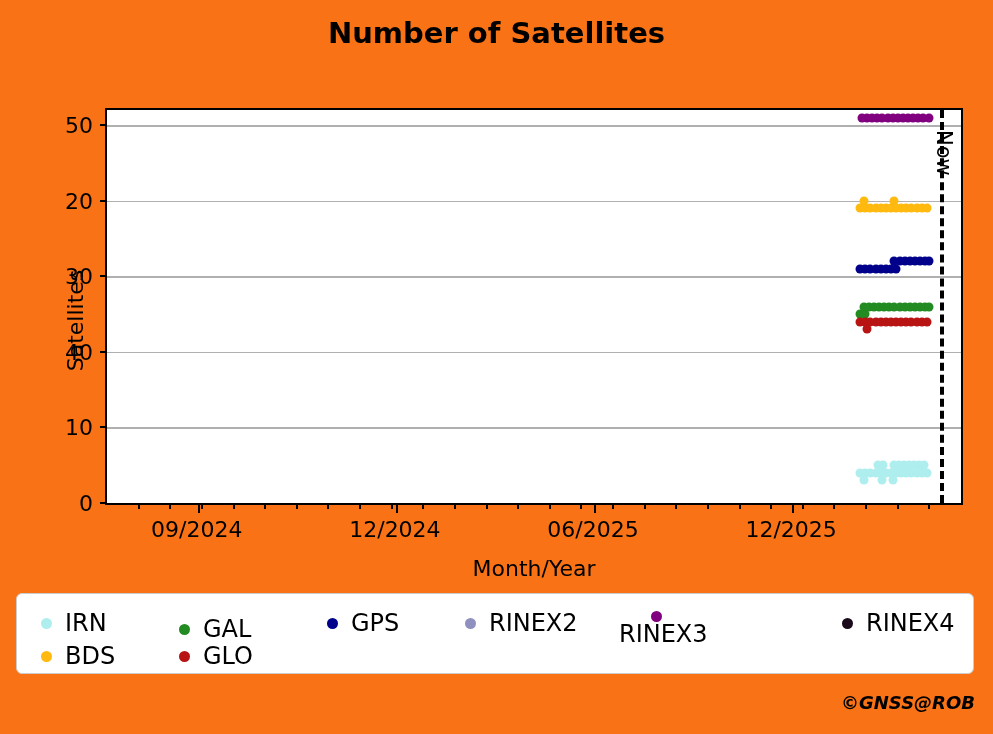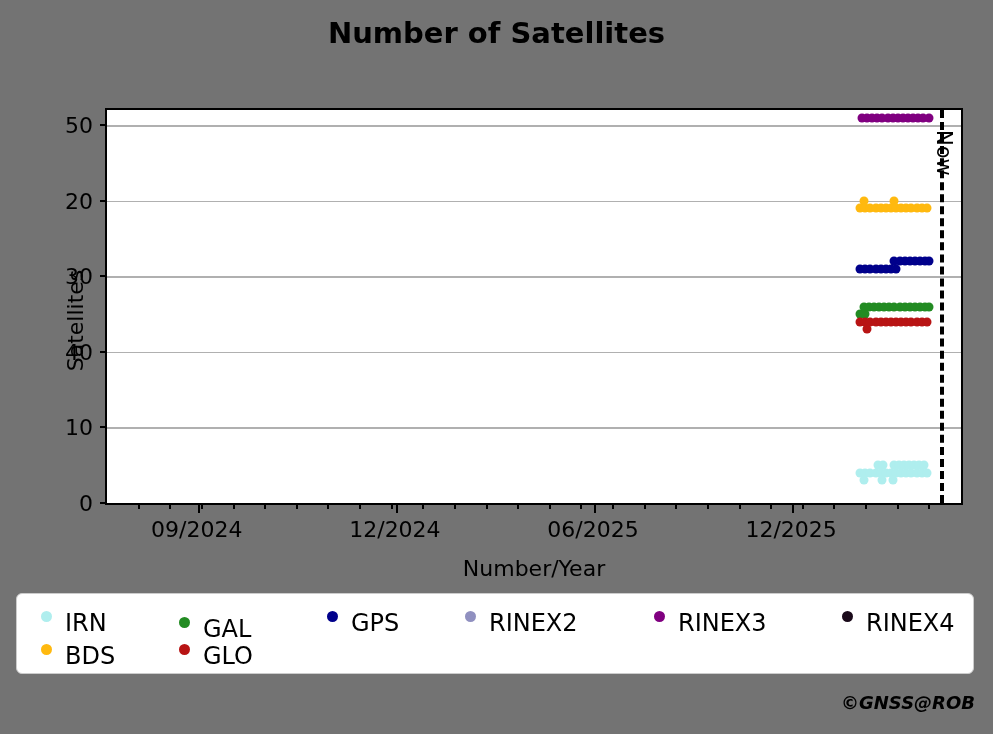--- a/index.html
+++ b/index.html
@@ -8,21 +8,21 @@
     background: #ffffff;
   }
   body {
     font-family: "DejaVu Sans", sans-serif;
     color: #000000;
   }
   #page {
     position: relative;
     width: 993px;
     height: 734px;
-    background: #737373;
+    background: #f97316;
     overflow: hidden;
   }
 
   
   #title {
     position: absolute;
     left: 0; top: 16px;
     width: 993px;
     text-align: center;
     font-size: 29px;
@@ -144,20 +144,21 @@
     width: 958px;
     height: 81px;
     box-sizing: border-box;
     border: 1.6px solid #cccccc;
     border-radius: 6px;
     background: #ffffff;
   }
   .legend-item {
     position: absolute;
     display: flex;
+    align-items: center;
     white-space: nowrap;
   }
   .legend-swatch {
     width: 11px;
     height: 11px;
     border-radius: 50%;
     margin-right: 13px;
     flex: 0 0 auto;
   }
   .legend-text {
@@ -341,40 +342,40 @@
       <div class="xtick-mark minor" style="left: 726.481px;"></div>
       <div class="xtick-mark minor" style="left: 758.111px;"></div>
       <div class="xtick-mark minor" style="left: 789.741px;"></div>
       <div class="xtick-mark minor" style="left: 821.37px;"></div>
       <div class="xtick-mark major" style="left: 90.805px;"></div>
       <div class="xtick-mark major" style="left: 288.933px;"></div>
       <div class="xtick-mark major" style="left: 486.976px;"></div>
       <div class="xtick-mark major" style="left: 685.104px;"></div>
     </div>
 
-  <div id="xlabel">Number/Year</div>
+  <div id="xlabel">Month/Year</div>
 
   <div id="legend">
       <div class="legend-item" style="left: 24px; top: 17px;">
         <span class="legend-swatch" style="background: rgb(175, 238, 238);"></span>
         <span class="legend-text">IRN</span>
       </div>
       <div class="legend-item" style="left: 162px; top: 17px; margin-top: 6px;">
         <span class="legend-swatch" style="background: rgb(34, 139, 34);"></span>
         <span class="legend-text">GAL</span>
       </div>
       <div class="legend-item" style="left: 310px; top: 17px;">
         <span class="legend-swatch" style="background: rgb(0, 0, 139);"></span>
         <span class="legend-text">GPS</span>
       </div>
       <div class="legend-item" style="left: 448px; top: 17px;">
         <span class="legend-swatch" style="background: rgb(144, 144, 192);"></span>
         <span class="legend-text">RINEX2</span>
       </div>
-      <div class="legend-item" style="left: 637px; top: 17px;">
+      <div class="legend-item" style="left: 602px; top: 17px; flex-direction: column;">
         <span class="legend-swatch" style="background: rgb(128, 0, 128);"></span>
         <span class="legend-text">RINEX3</span>
       </div>
       <div class="legend-item" style="left: 825px; top: 17px;">
         <span class="legend-swatch" style="background: rgb(26, 10, 26);"></span>
         <span class="legend-text">RINEX4</span>
       </div>
       <div class="legend-item" style="left: 24px; top: 50px;">
         <span class="legend-swatch" style="background: rgb(255, 185, 15);"></span>
         <span class="legend-text">BDS</span>

